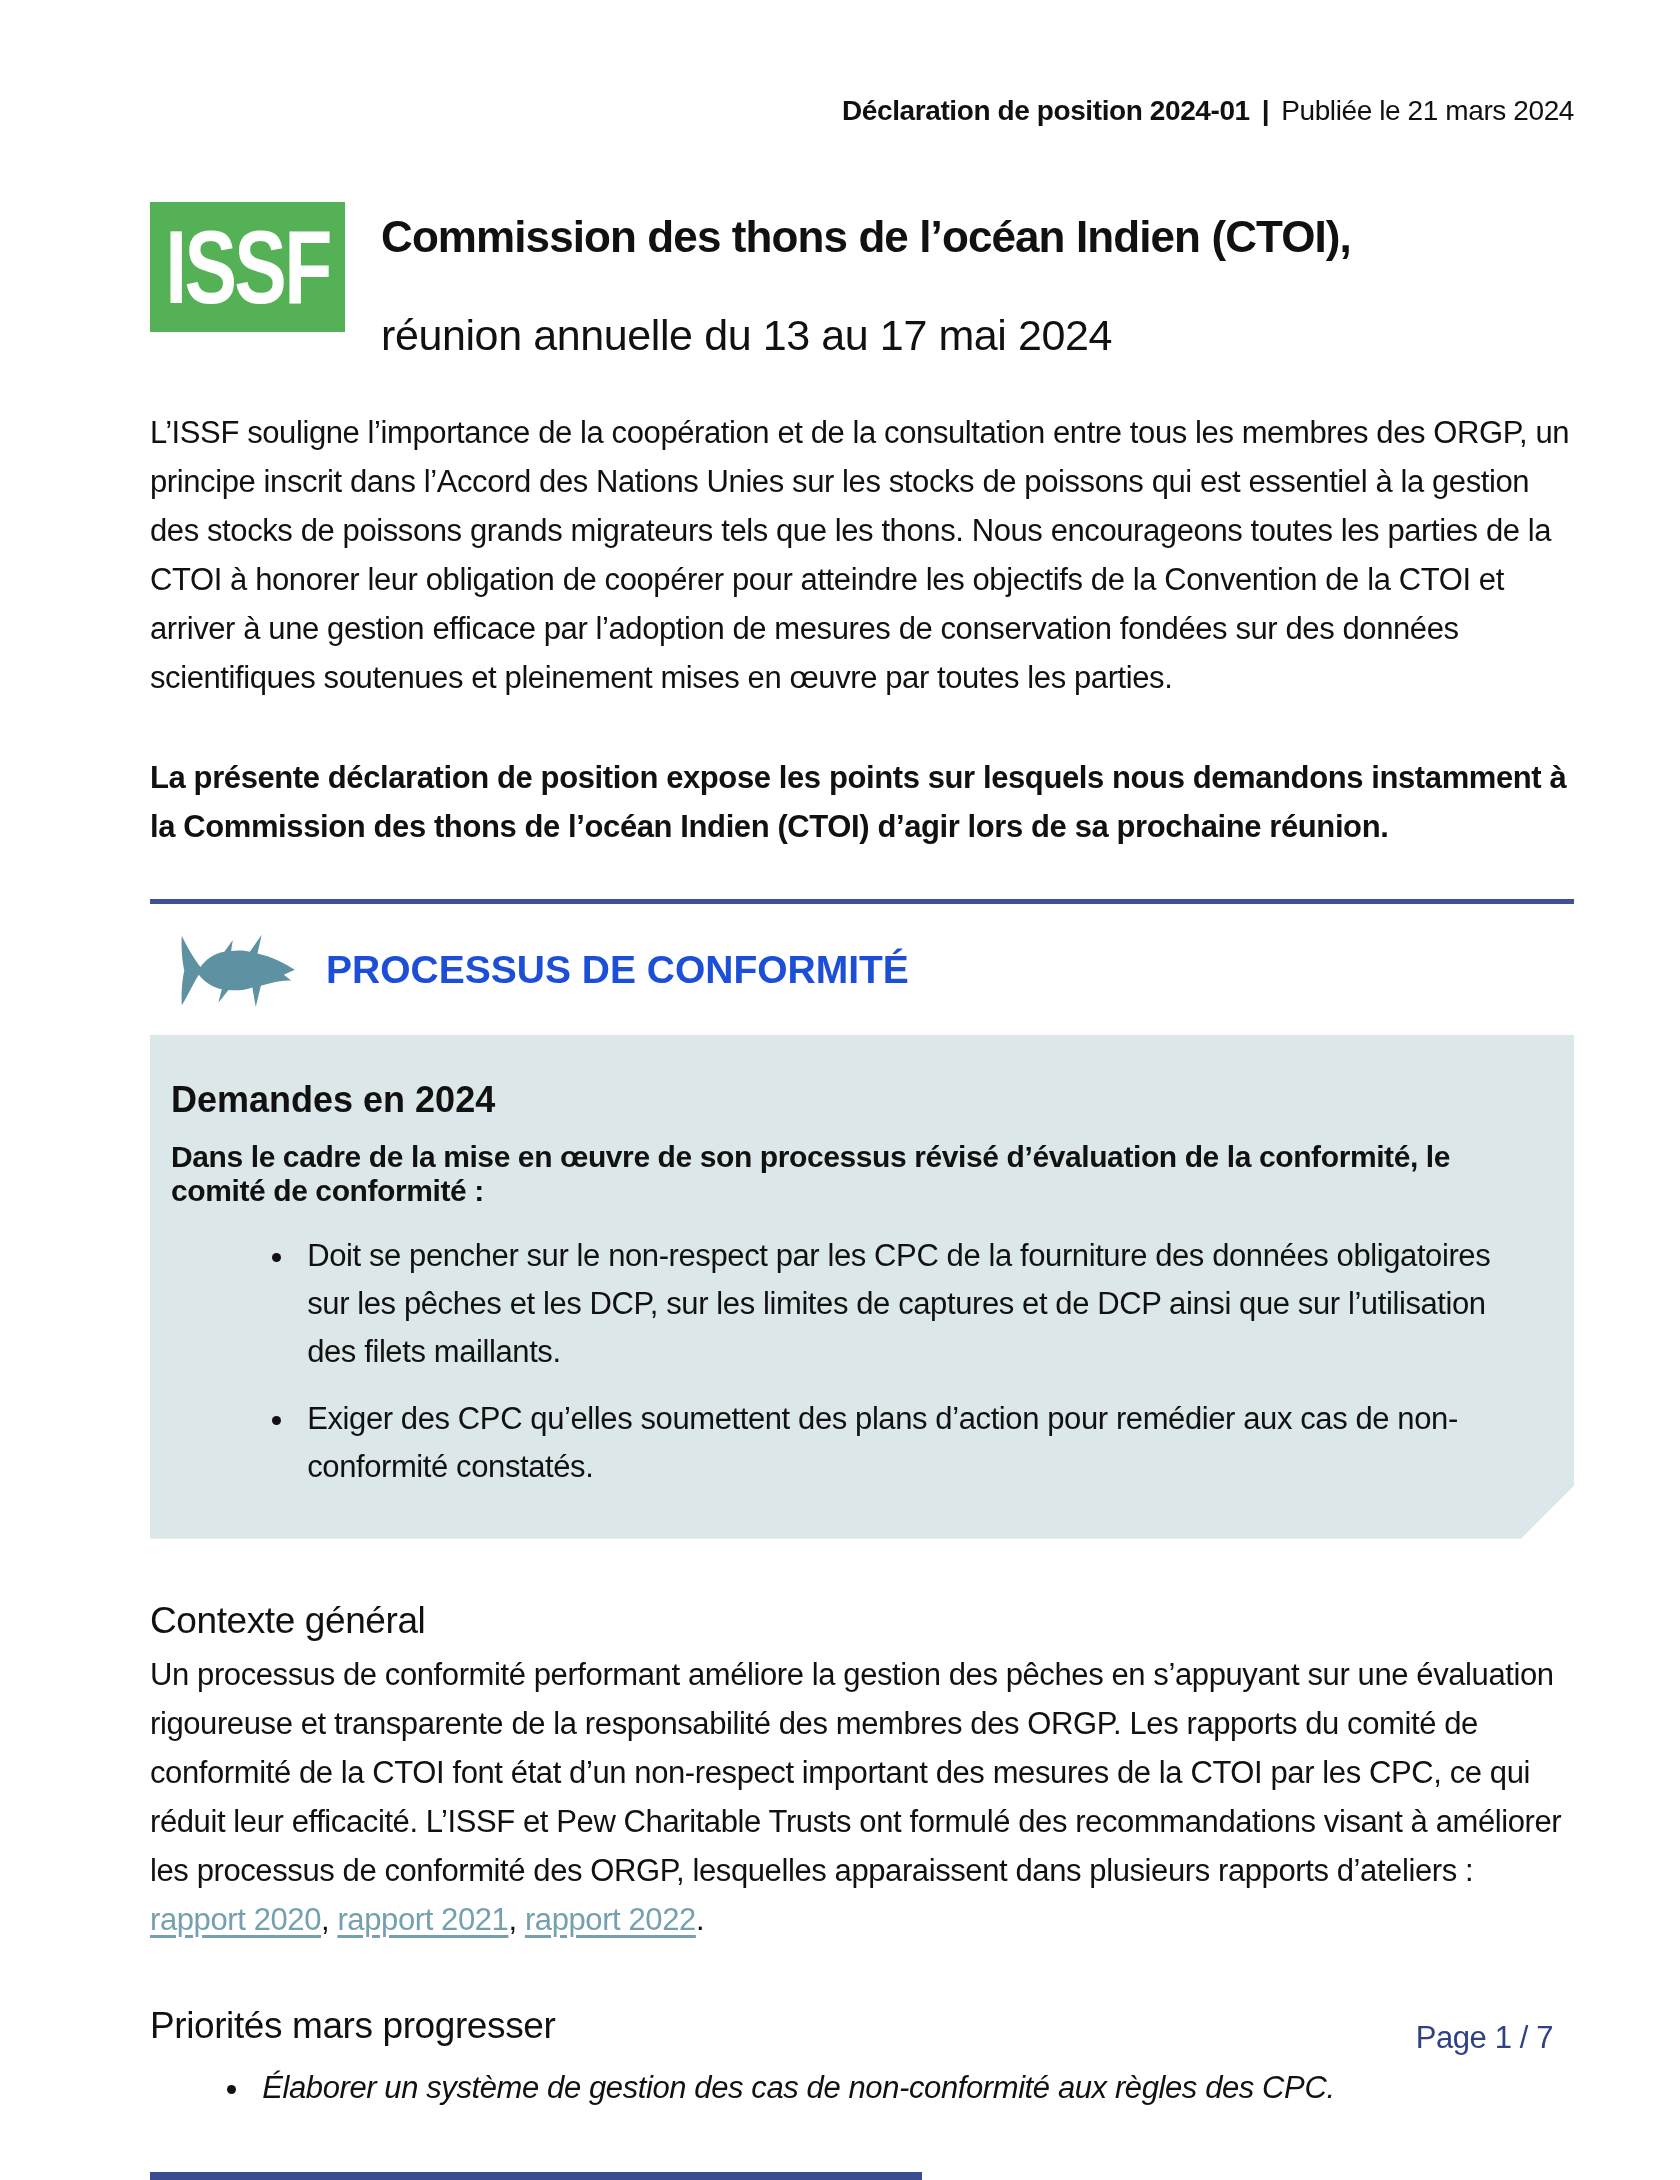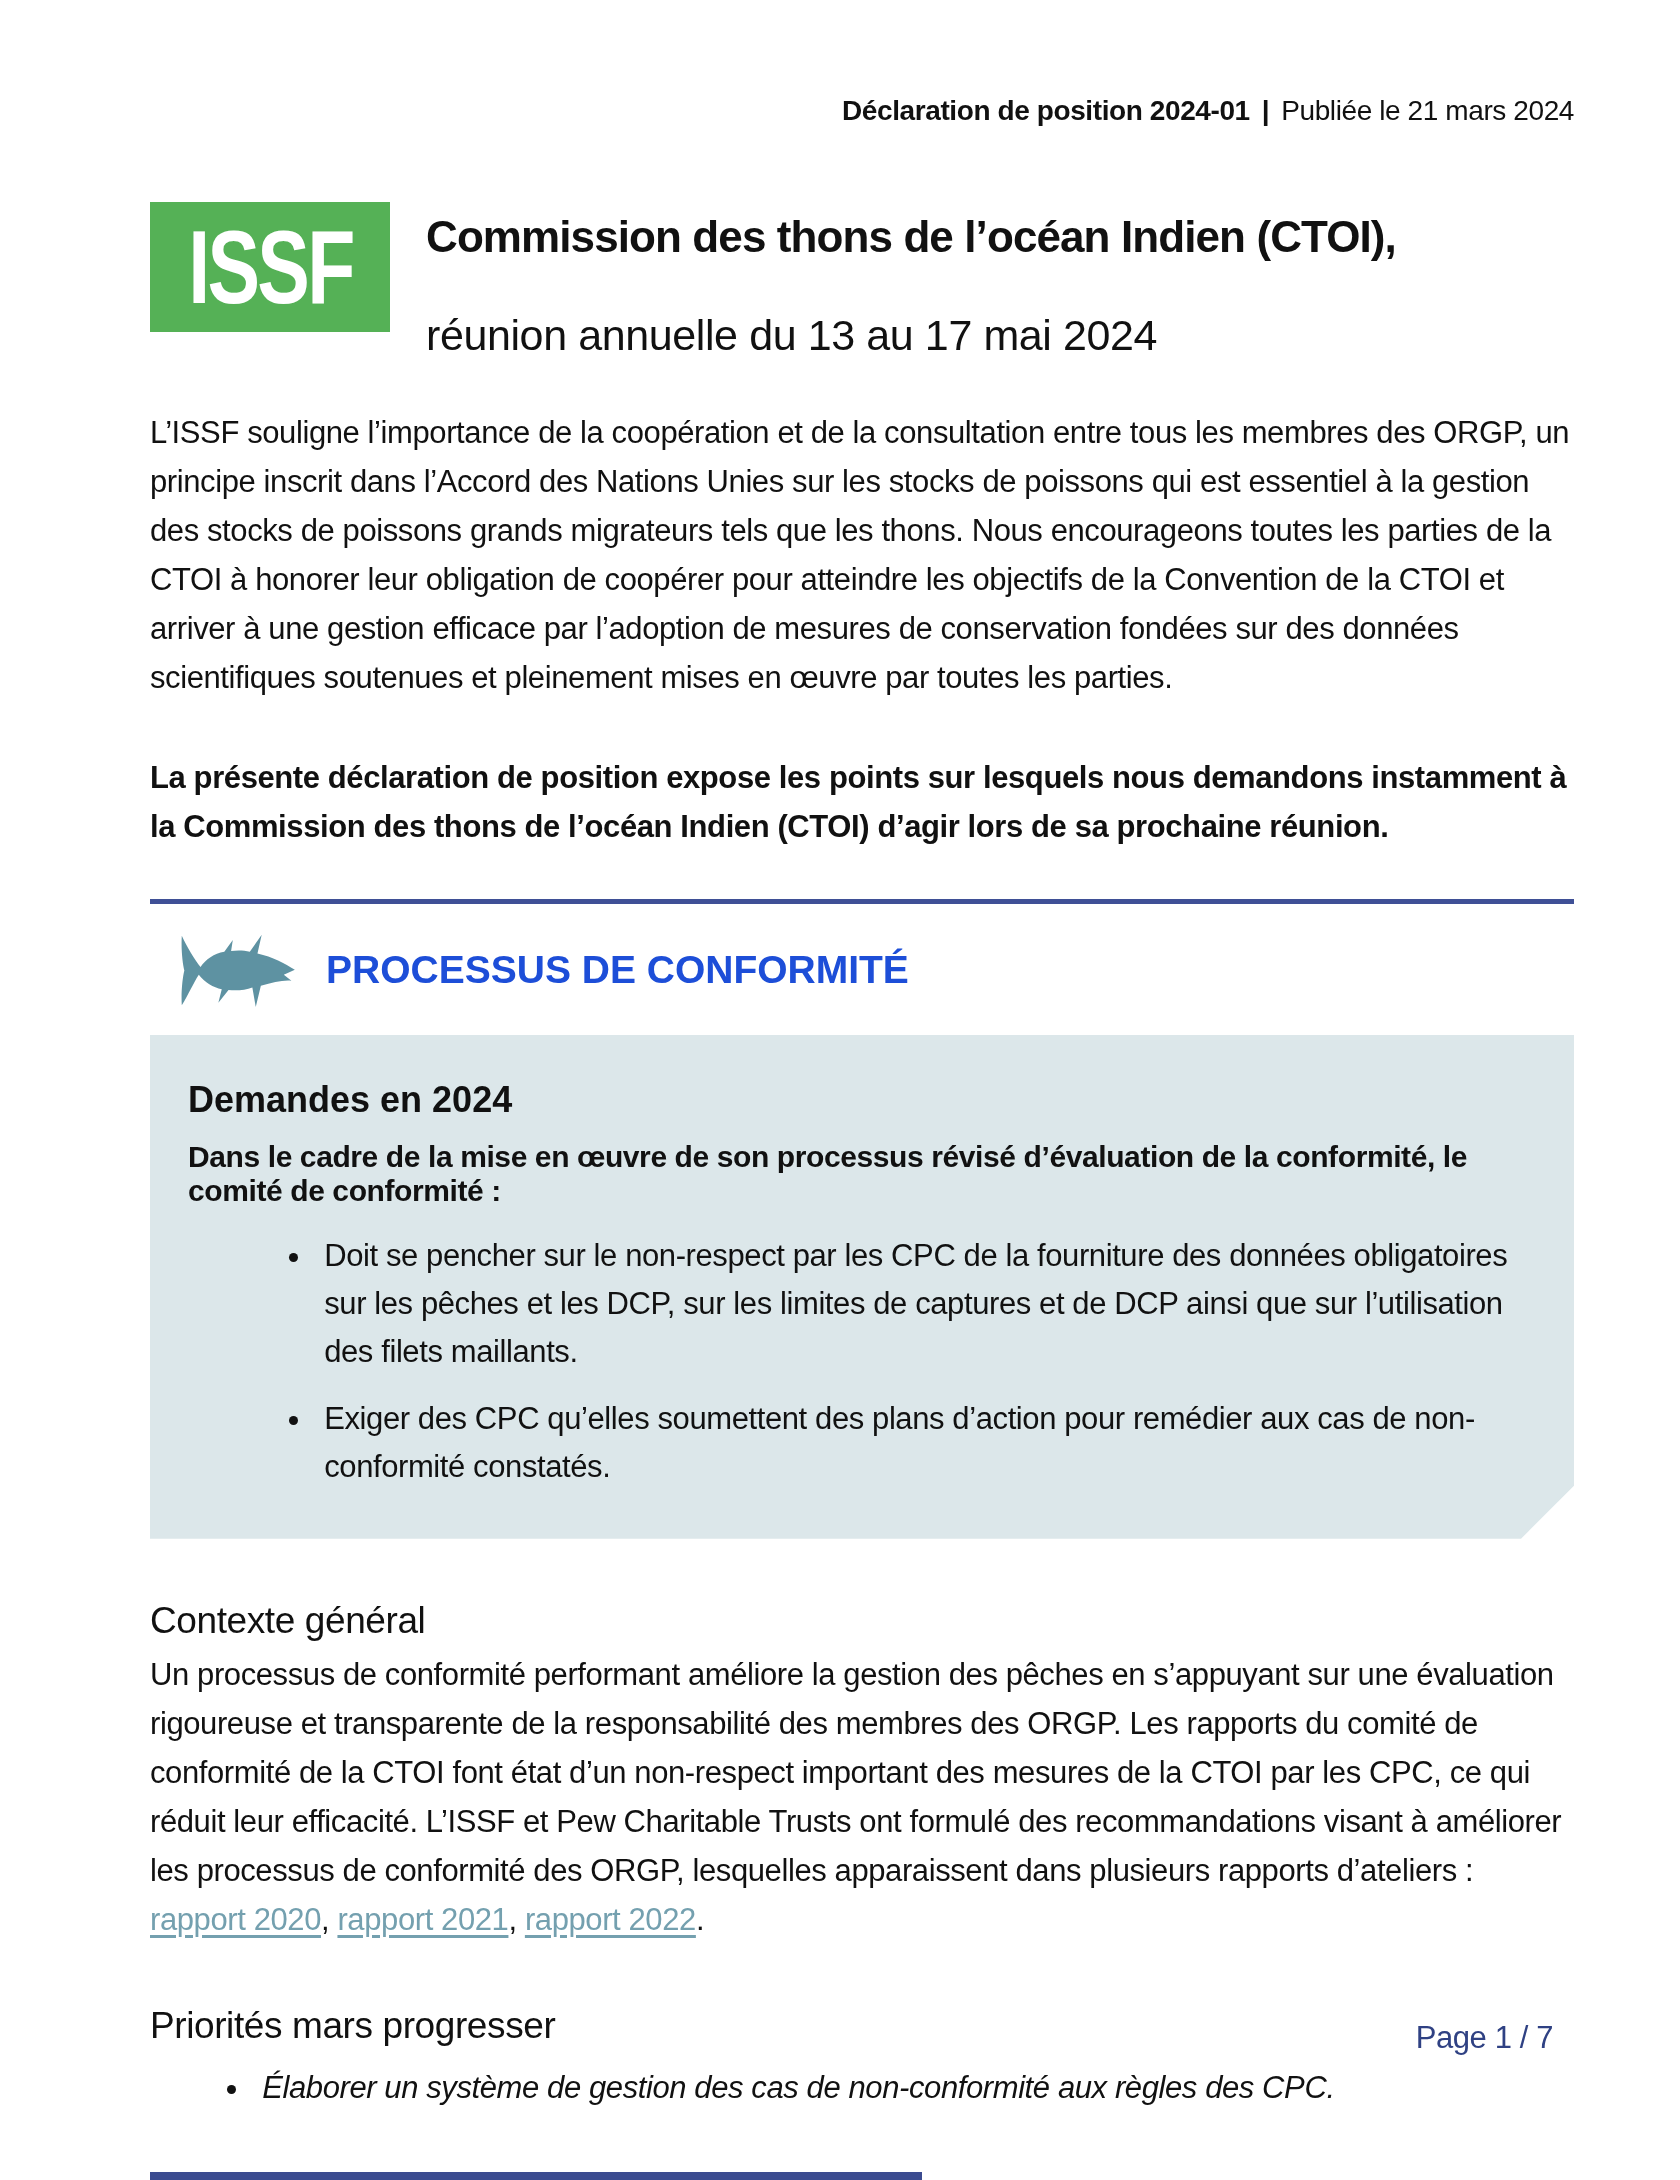--- a/index.html
+++ b/index.html
@@ -30,21 +30,21 @@
   .doc-meta .meta-bold { font-weight: bold; }
   .doc-meta .meta-sep { font-weight: bold; margin: 0 12px; }
 
   
   .masthead {
     display: flex;
     align-items: flex-start;
     margin-top: 75px;
   }
   .logo-box {
-    width: 240px;
+    width: 195px;
     height: 130px;
     background: #55b156;
     display: flex;
     align-items: center;
     justify-content: center;
     flex: 0 0 auto;
   }
   .logo-text {
     color: #ffffff;
     font-weight: 800;
@@ -102,21 +102,21 @@
     font-size: 39px;
     font-weight: bold;
     color: #1d4ed8;
     letter-spacing: 0px;
   }
 
   
   .demands-box {
     margin-top: 22px;
     background: #dce7ea;
-    padding: 44px 43px 48px 38px;
+    padding: 44px 43px 48px 21px;
     clip-path: polygon(0 0, 100% 0, 100% calc(100% - 53px), calc(100% - 53px) 100%, 0 100%);
   }
   .demands-heading {
     font-size: 36px;
     font-weight: bold;
     color: #111111;
   }
   .demands-subheading {
     margin-top: 19px;
     font-size: 30px;

